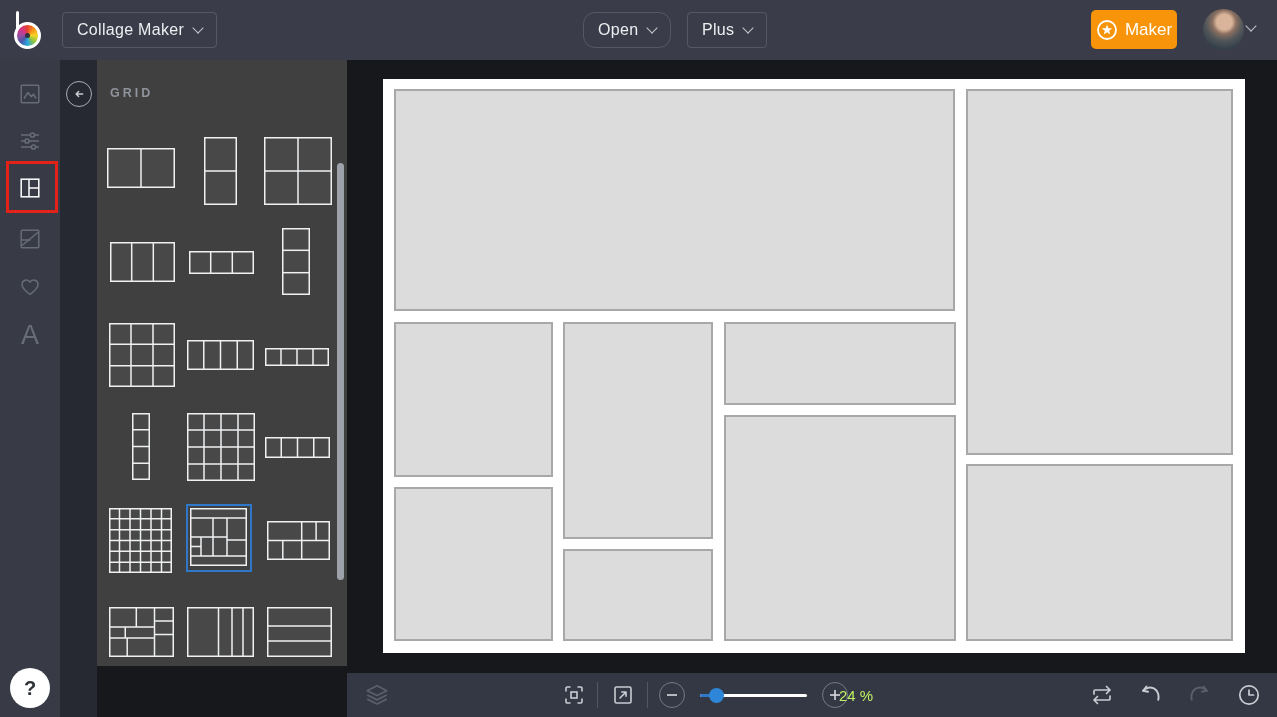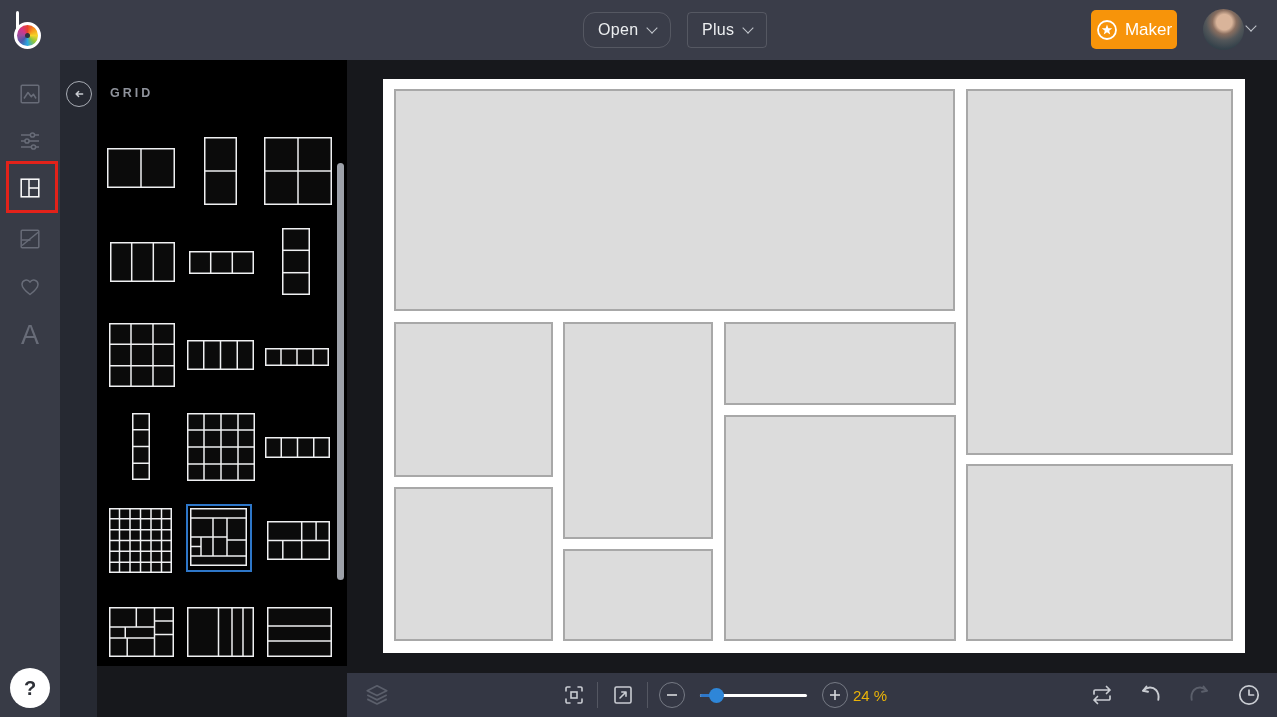--- a/index.html
+++ b/index.html
@@ -41,21 +41,21 @@
     color:#686c78;cursor:pointer;}
   .side-item.active{color:#ffffff;}
   .red-box{position:absolute;left:6px;top:101px;width:46px;height:46px;border:3px solid #E3221A;pointer-events:none;}
   .help-btn{position:absolute;left:10px;bottom:9px;width:40px;height:40px;border-radius:50%;background:#ffffff;
     color:#2e3138;font-size:20px;font-weight:bold;display:flex;align-items:center;justify-content:center;cursor:pointer;}
   
   .back-strip{position:absolute;left:60px;top:60px;width:37px;height:657px;background:#262932;}
   .back-btn{position:absolute;left:66px;top:81px;width:26px;height:26px;border-radius:50%;
     border:1.5px solid #a9adb5;box-sizing:border-box;display:flex;align-items:center;justify-content:center;
     color:#c8cbd1;cursor:pointer;}
-  .panel{position:absolute;left:97px;top:60px;width:250px;height:606px;background:#000000;overflow:hidden;}
+  .panel{position:absolute;left:97px;top:60px;width:250px;height:606px;background:#404040;overflow:hidden;}
   .panel-title{position:absolute;left:13px;top:26px;font-size:12.5px;font-weight:bold;letter-spacing:3px;color:#8f939c;}
   .thumb{position:absolute;cursor:pointer;overflow:hidden;}
   .thumb rect,.thumb line,.thumb path{stroke:#eff0f2;stroke-width:1.5;fill:none;}
   .thumb rect.f{fill:rgba(255,255,255,0.045);}
   .thumb-sel{position:absolute;left:89px;top:444px;width:66px;height:68px;box-sizing:border-box;
     border:2.5px solid #2E77C9;padding:2px;cursor:pointer;}
   .scrollbar{position:absolute;left:240px;top:103px;width:7px;height:417px;border-radius:4px;background:#9da1a9;cursor:pointer;}
   
   .workspace{position:absolute;left:347px;top:60px;width:930px;height:613px;background:#17181c;}
   .canvas{position:absolute;left:36px;top:19px;width:862px;height:574px;background:#ffffff;}
@@ -64,29 +64,33 @@
   .bottombar{position:absolute;left:347px;top:673px;width:930px;height:44px;background:#343744;}
   .bb-icon{position:absolute;display:flex;align-items:center;justify-content:center;cursor:pointer;color:#c9ccd2;}
   .bb-icon.dim{color:#5b5f6b;}
   .bb-sep{position:absolute;top:9px;width:1px;height:26px;background:rgba(255,255,255,0.16);}
   .zoom-circle{position:absolute;top:9px;width:26px;height:26px;border-radius:50%;box-sizing:border-box;
     border:1.5px solid #767a84;color:#d7d9dd;font-size:17px;line-height:22px;text-align:center;cursor:pointer;
     display:flex;align-items:center;justify-content:center;}
   .slider-track{position:absolute;left:353px;top:21px;width:107px;height:3px;border-radius:2px;background:#ffffff;cursor:pointer;}
   .slider-fill{position:absolute;left:353px;top:21px;width:17px;height:3px;border-radius:2px;background:#2E77C9;}
   .slider-handle{position:absolute;left:362px;top:15px;width:15px;height:15px;border-radius:50%;background:#2e86d8;cursor:grab;}
-  .zoom-label{position:absolute;left:506px;top:14px;width:46px;font-size:15px;color:#eab308;}
+  .zoom-label{position:absolute;left:492px;top:14px;width:46px;font-size:15px;color:#bef264;}
 </style>
 </head>
 <body>
 
 <div class="topbar">
   <div class="logo">
     <div class="stem"></div>
     <div class="bowl"></div>
+  </div>
+  <div class="tb-btn" style="left:62px;">
+    <span>Collage Maker</span>
+    <span class="chev"></span>
   </div>
   <div class="tb-btn" style="left:583px;border-radius:12px;">
     <span>Open</span>
     <span class="chev"></span>
   </div>
   <div class="tb-btn" style="left:687px;">
     <span>Plus</span>
     <span class="chev"></span>
   </div>
   <div class="plus-btn">

